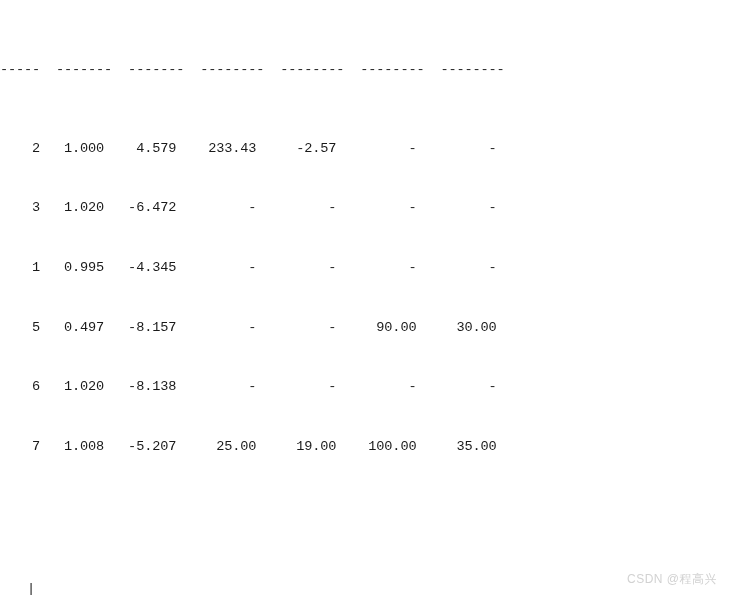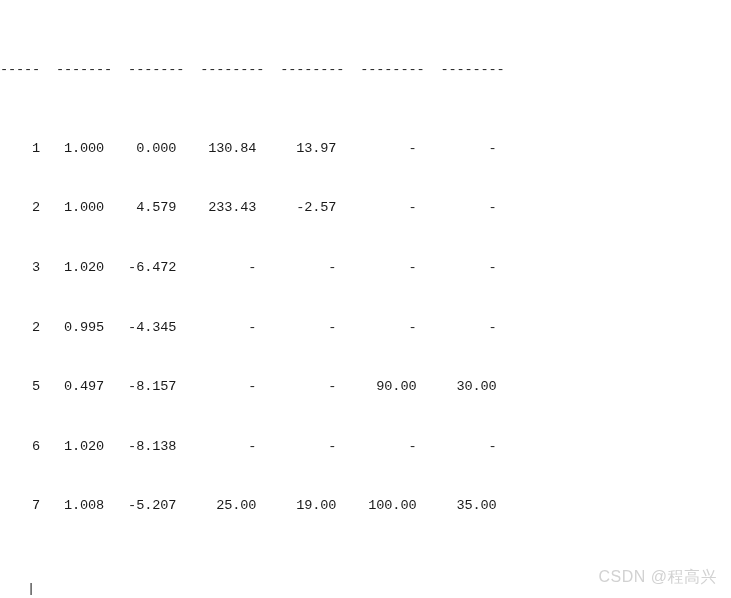--- a/index.html
+++ b/index.html
@@ -34,45 +34,44 @@
     white-space: pre;
   }
   .rule {
     letter-spacing: -0.15px;
   }
   .watermark {
     position: absolute;
     right: 14px;
     bottom: 10px;
     font-family: "Liberation Sans", sans-serif;
-    font-size: 16px;
+    font-size: 12px;
     color: #d2d2d2;
     letter-spacing: 0.5px;
     white-space: pre;
   }
   .caret {
     position: absolute;
     left: 27px;
     bottom: 2px;
     font-family: "Liberation Mono", monospace;
     font-size: 13.6px;
     color: #1a1a1a;
   }
 </style>
 </head>
 <body>
 
 <div class="console">
 
   <div class="line rule">-----  -------  -------  --------  --------  --------  --------</div>
 
-  <div class="line"><span id="bus-r0">    1   1.000    0.000    130.84     13.97         -         -</span></div>
   <div class="line"><span id="bus-r1">    2   1.000    4.579    233.43     -2.57         -         -</span></div>
   <div class="line"><span id="bus-r2">    3   1.020   -6.472         -         -         -         -</span></div>
-  <div class="line"><span id="bus-r3">    2   0.995   -4.345         -         -         -         -</span></div>
+  <div class="line"><span id="bus-r3">    1   0.995   -4.345         -         -         -         -</span></div>
   <div class="line"><span id="bus-r4">    5   0.497   -8.157         -         -     90.00     30.00</span></div>
   <div class="line"><span id="bus-r5">    6   1.020   -8.138         -         -         -         -</span></div>
   <div class="line"><span id="bus-r6">    7   1.008   -5.207     25.00     19.00    100.00     35.00</span></div>
   
 
   
   
 
   
   

